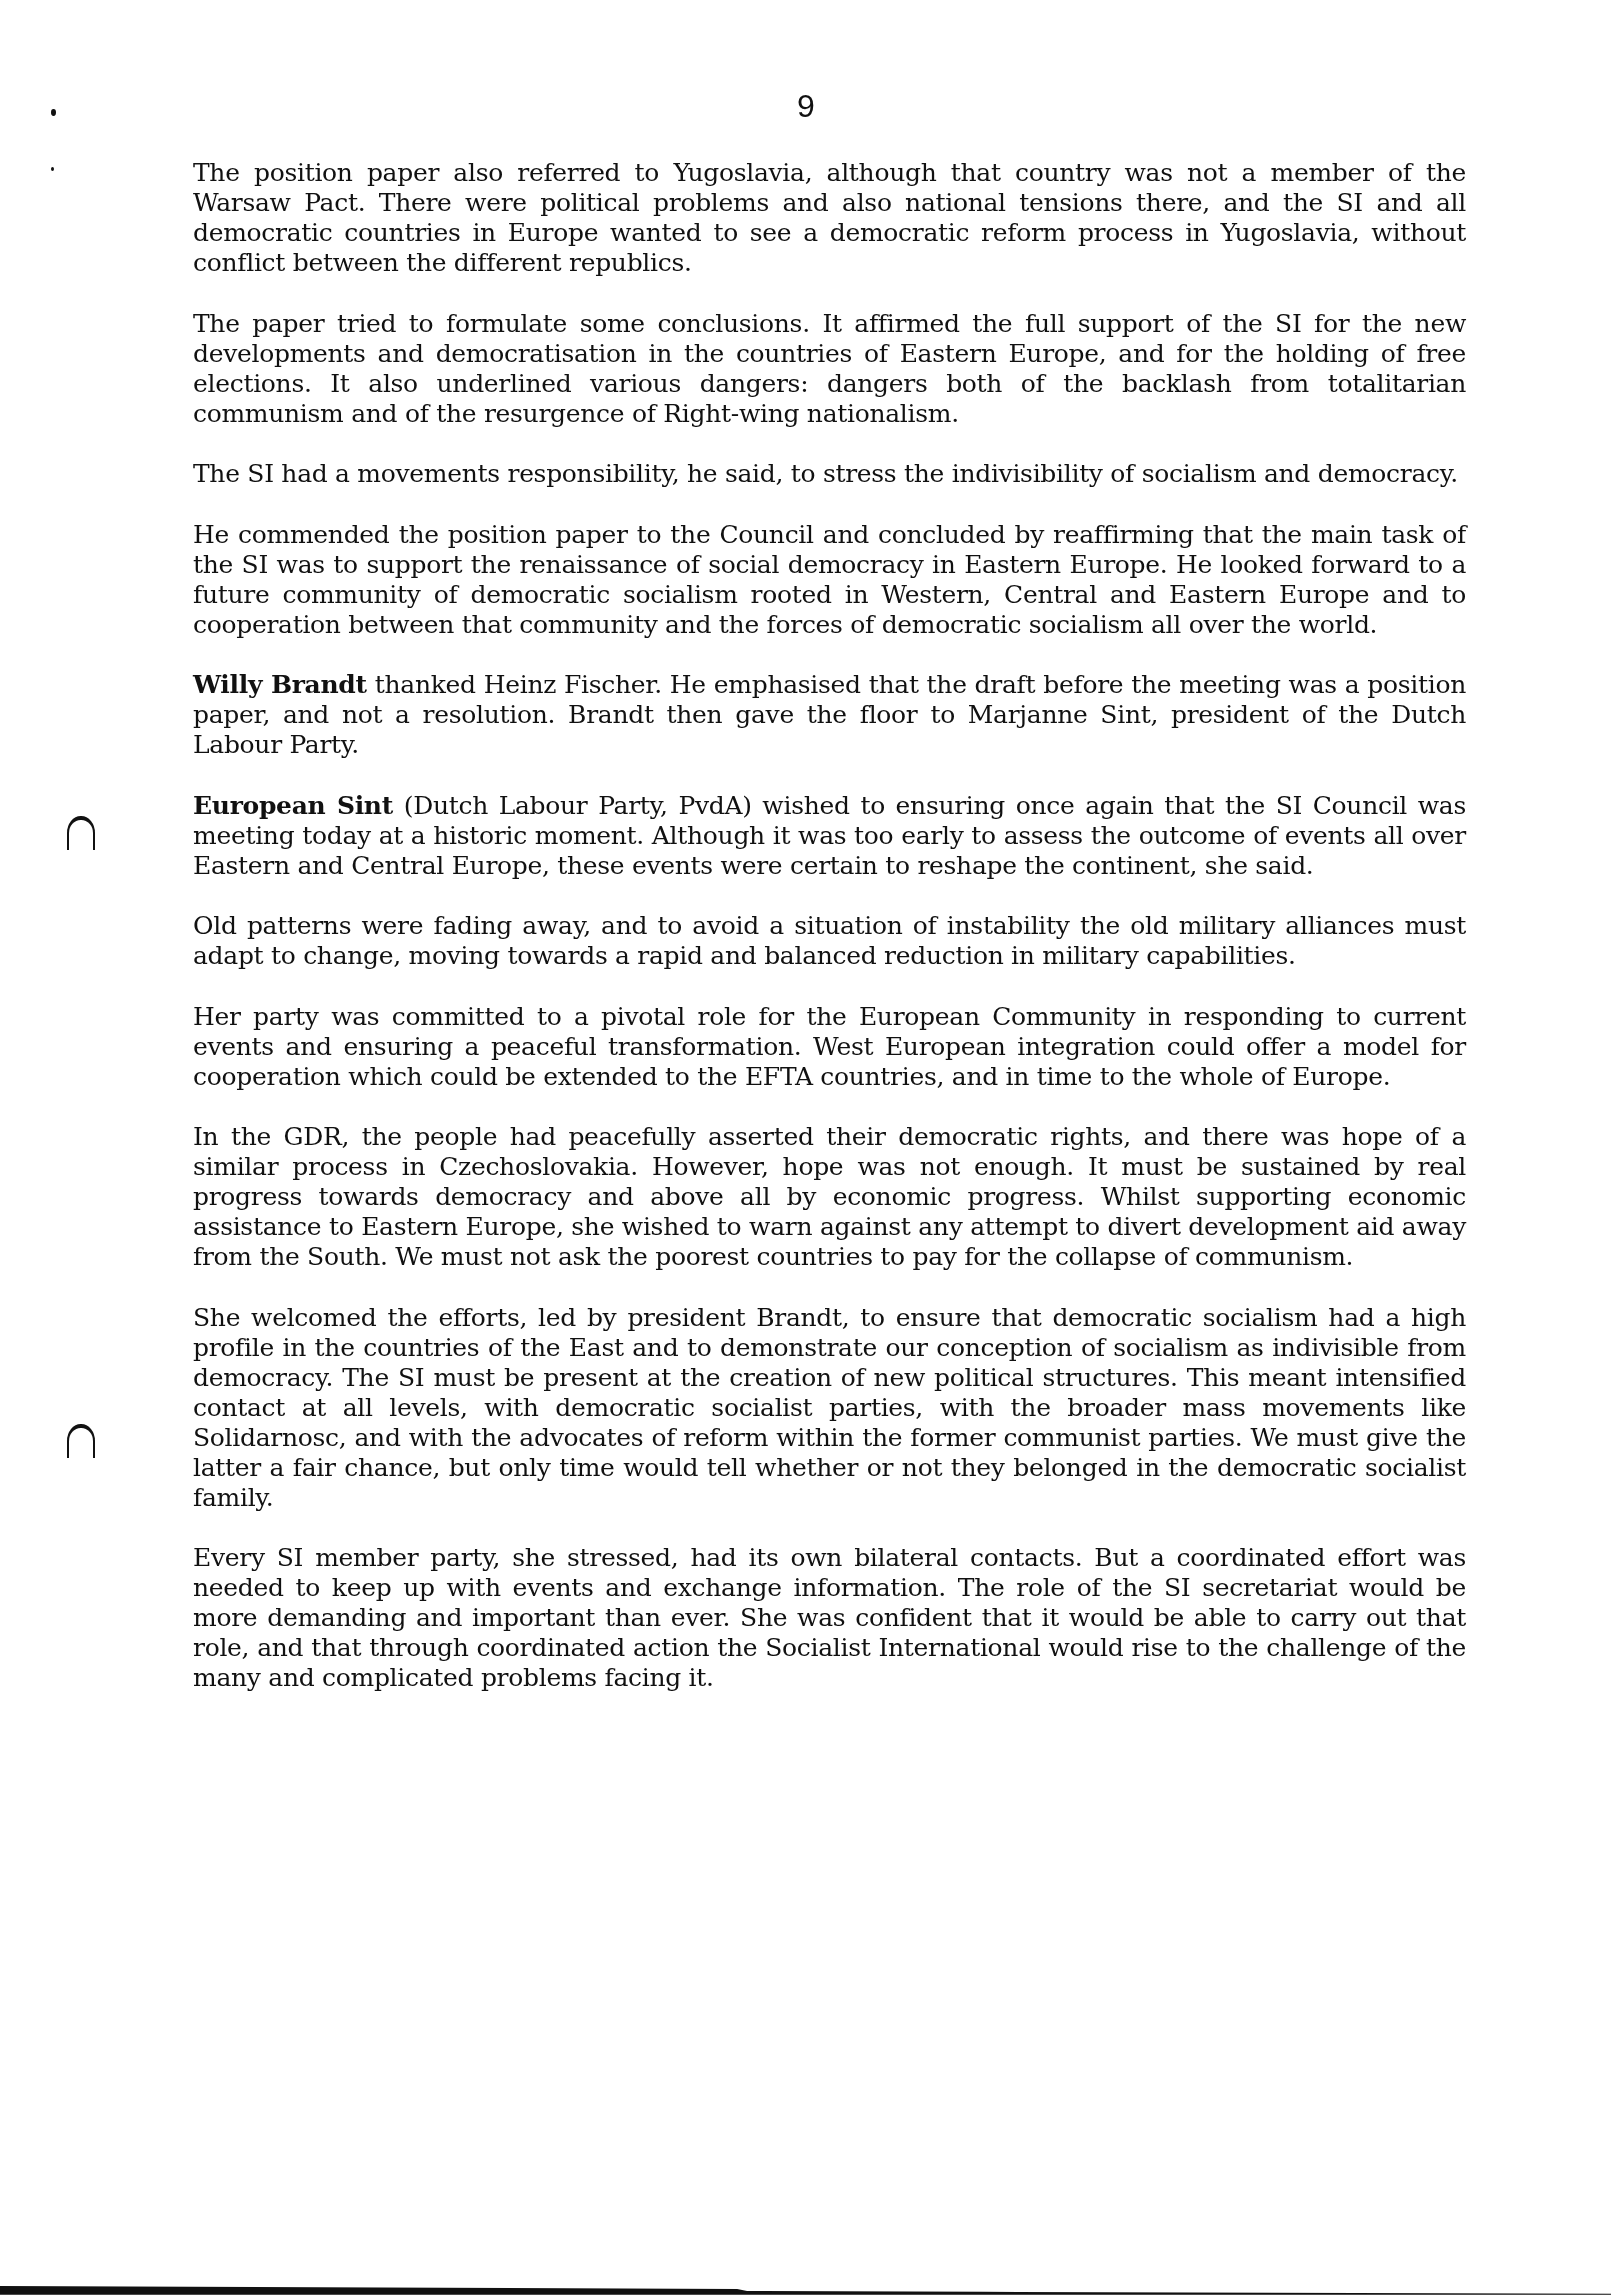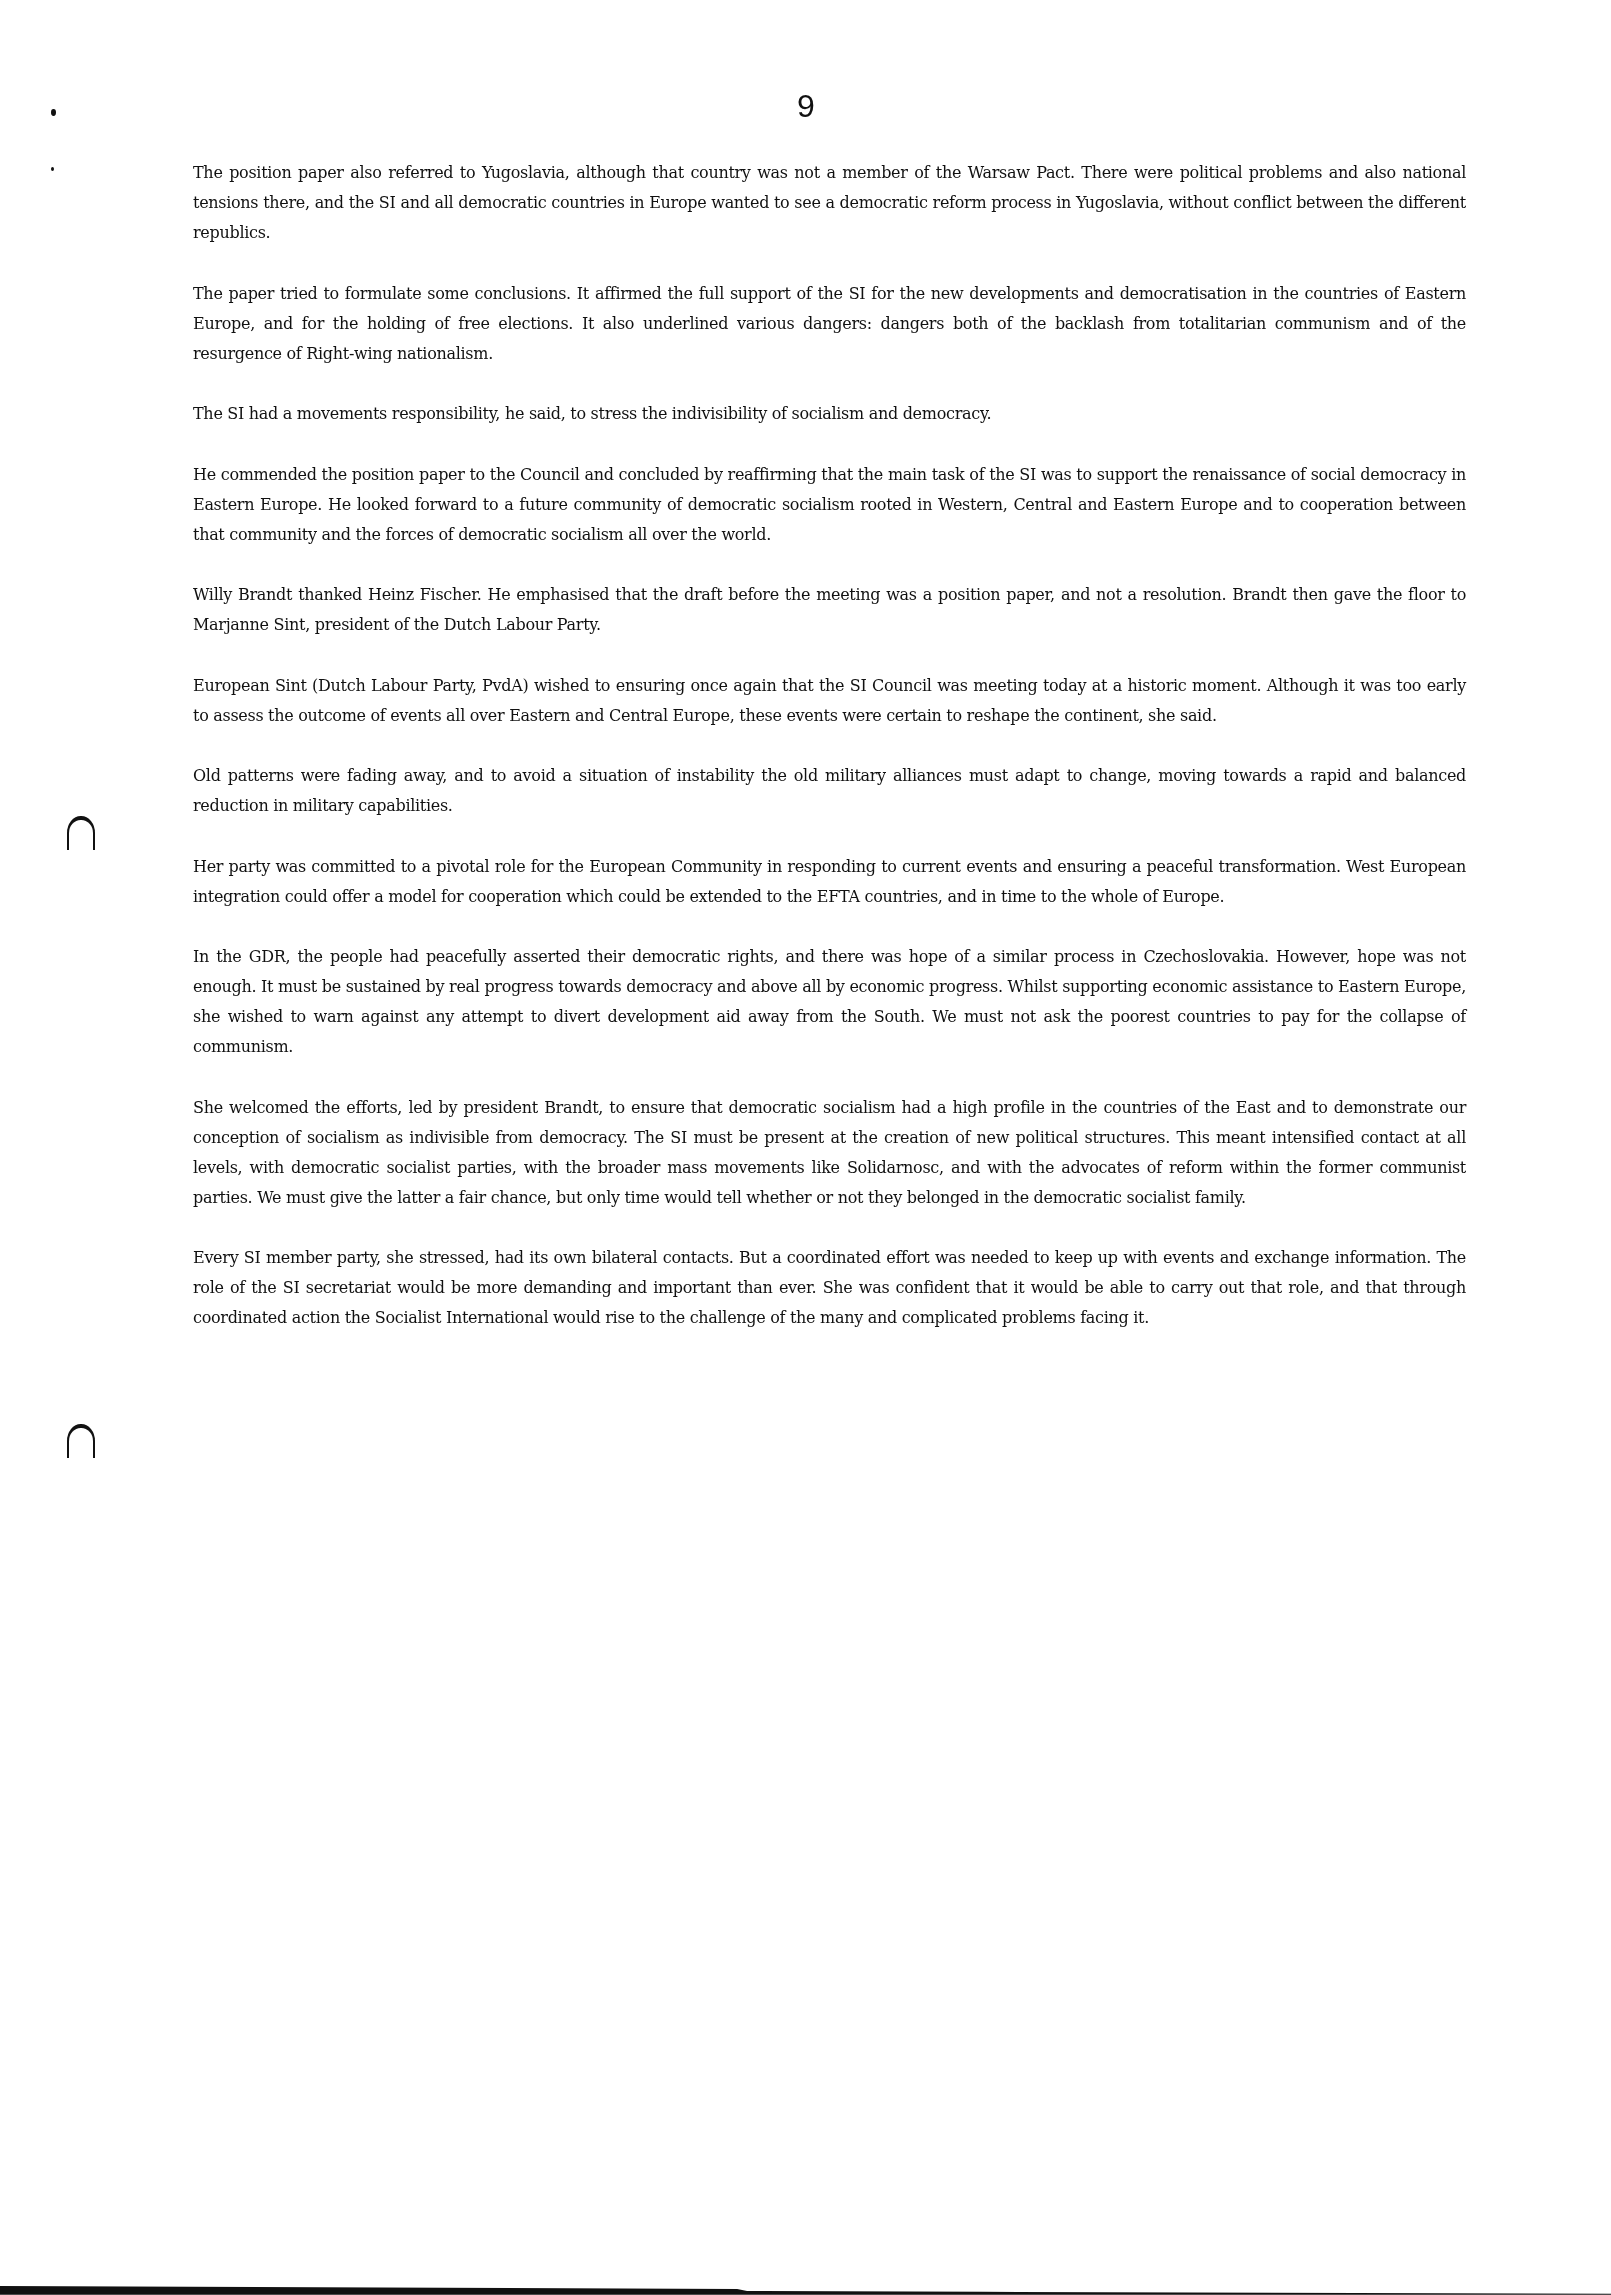--- a/index.html
+++ b/index.html
@@ -9,25 +9,25 @@
       background: #ffffff; color: #111111;
       font-family: "DejaVu Serif", "Liberation Serif", serif;
     }
     .page-number {
       position: absolute; top: 88px; left: 0; width: 1612px; text-align: center;
       font-family: "Liberation Sans", "DejaVu Sans", sans-serif;
       font-size: 32px; color: #111111;
     }
     .body-text {
       position: absolute; left: 193px; top: 158px; width: 1273px;
-      font-size: 16px; line-height: 30px; letter-spacing: -0.3px;
+      font-size: 25px; line-height: 30px; letter-spacing: -0.3px;
       text-align: justify;
     }
     .body-text p { margin: 0 0 30.5px 0; }
-    .speaker { font-weight: normal; }
+    .speaker { font-weight: bold; }
     .margin-dot { position: absolute; background: #111; border-radius: 50%; }
     .margin-arc {
       position: absolute; width: 27.5px; height: 34px;
       border-top: 4.4px solid #111; border-left: 2.9px solid #111; border-right: 2px solid #111;
       border-radius: 50% 50% 0 0; border-bottom: none; box-sizing: border-box;
     }
     .scan-edge {
       position: absolute; left: 0; bottom: 0; width: 1612px; height: 8.8px;
     }
   </style>

